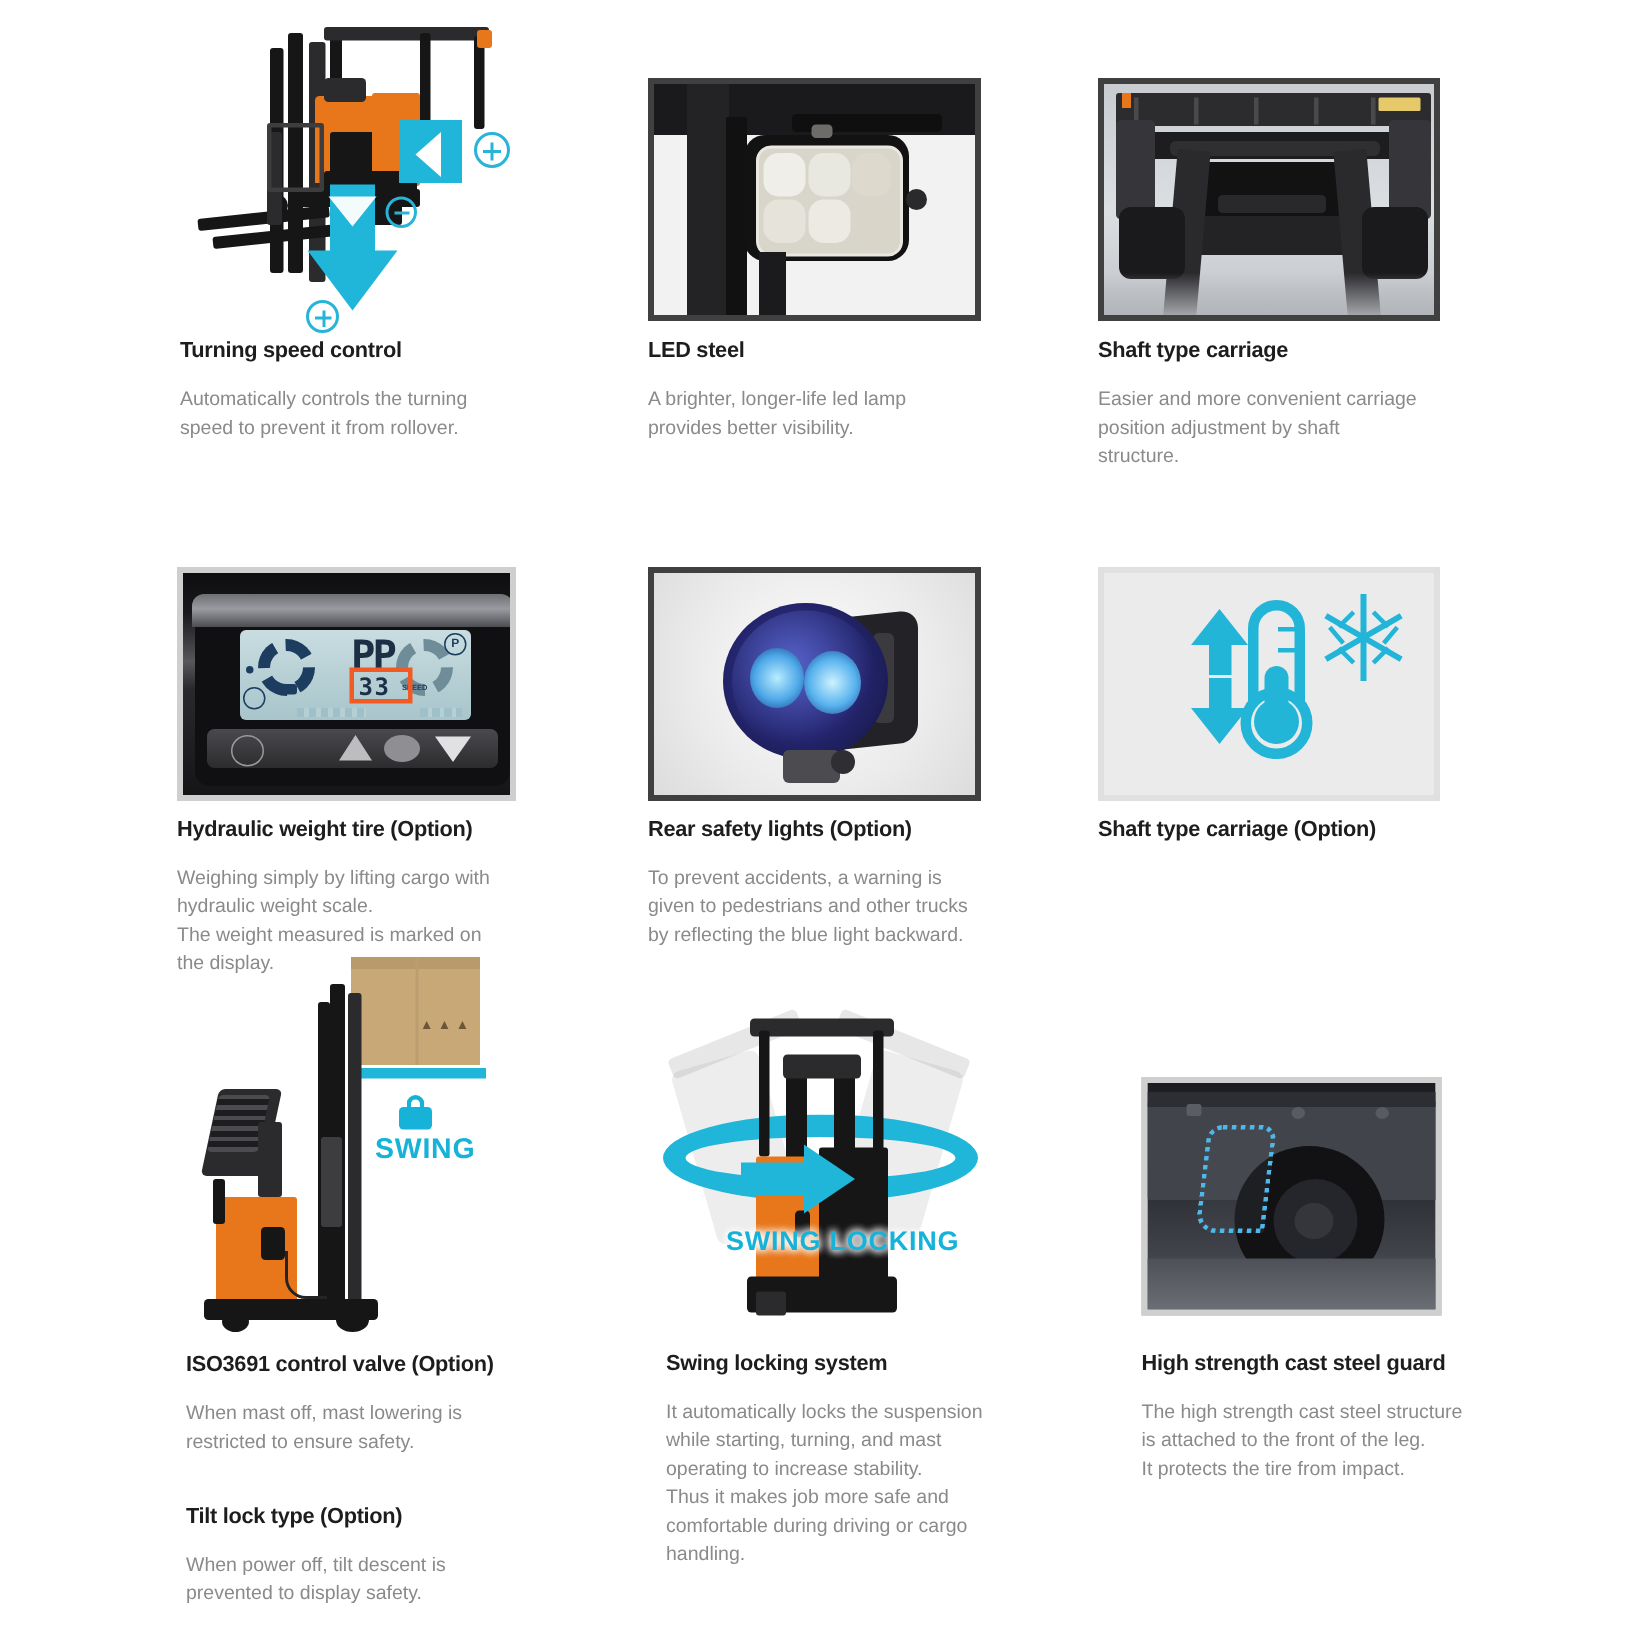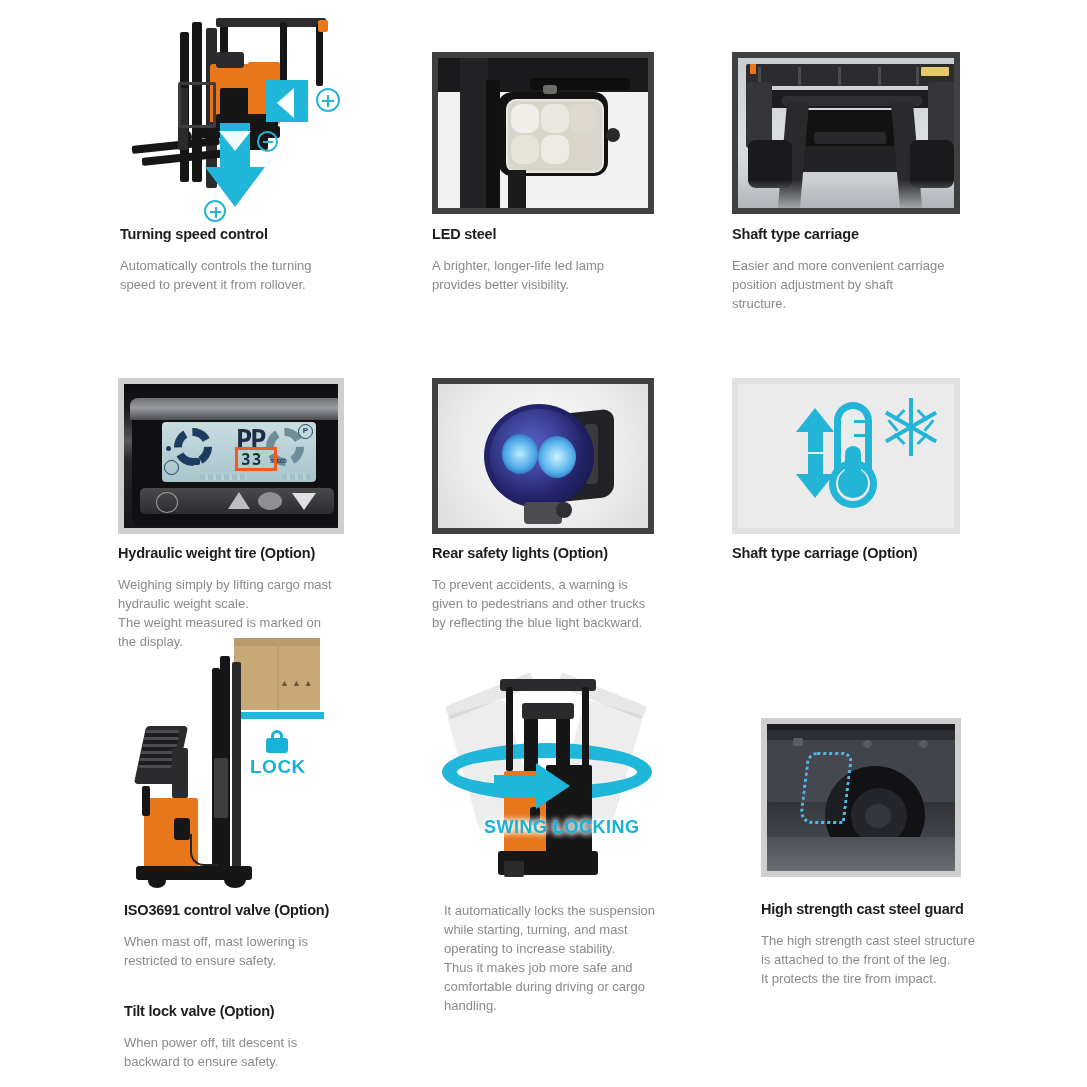--- a/index.html
+++ b/index.html
@@ -33,21 +33,21 @@
     font-size: 13px;
     line-height: 19px;
     color: #8a8a8a;
     margin: 0;
     white-space: pre-line;
   }
 
   
   .photo {
     position: absolute;
-    border: 6px solid #404040;
+    border: 4px solid #404040;
     box-sizing: border-box;
     overflow: hidden;
     background: #eab308;
   }
   .illus {
     position: absolute;
     overflow: hidden;
   }
 
   
@@ -288,21 +288,21 @@
 
     <div style="position:absolute; left:16px; top:104px; width:194px; height:26px; background:linear-gradient(180deg,#4a4a4e 0%,#2c2c2f 100%); border-radius:5px;"></div>
     <div style="position:absolute; left:32px; top:108px; width:20px; height:19px; border:1.5px solid #9a9a9e; border-radius:50%;"></div>
     <div style="position:absolute; left:104px; top:108px; width:0; height:0; border-left:11px solid transparent; border-right:11px solid transparent; border-bottom:17px solid #bdbdc0;"></div>
     <div style="position:absolute; left:134px; top:108px; width:24px; height:18px; background:#8e8e93; border-radius:50%;"></div>
     <div style="position:absolute; left:168px; top:109px; width:0; height:0; border-left:12px solid transparent; border-right:12px solid transparent; border-top:17px solid #e1e1e4;"></div>
   </div>
 
   <div class="feature" style="left:118px; top:545px; width:300px;">
     <h3 class="feature-title">Hydraulic weight tire (Option)</h3>
-    <p class="feature-desc">Weighing simply by lifting cargo mast
+    <p class="feature-desc">Weighing simply by lifting cargo with
 hydraulic weight scale.
 The weight measured is marked on
 the display.</p>
   </div>
 
   <div class="photo" style="left:432px; top:378px; width:222px; height:156px;">
     <div class="lamp-bg"></div>
 
     <div style="position:absolute; left:108px; top:28px; width:68px; height:88px; background:#232327; border-radius:12px; transform:skewY(-6deg);"></div>
     <div style="position:absolute; left:146px; top:40px; width:14px; height:60px; background:#3a3a3f; border-radius:4px;"></div>
@@ -369,21 +369,21 @@
     <div style="position:absolute; left:106px; top:0px; width:86px; height:8px; background:#b89a6c;"></div>
     <div style="position:absolute; left:149px; top:0px; width:2px; height:72px; background:#bb9d70;"></div>
     <div style="position:absolute; left:152px; top:40px; width:36px; height:14px; color:#6b5737; font-size:9px; letter-spacing:3px;">▲▲▲</div>
 
     <div class="cyan" style="position:absolute; left:104px; top:74px; width:92px; height:7px;"></div>
 
     <div style="position:absolute; left:138px; top:92px; width:22px; height:22px;">
       <div style="position:absolute; left:5px; top:0; width:12px; height:11px; border:3px solid #16b2d8; border-bottom:none; border-radius:6px 6px 0 0; box-sizing:border-box;"></div>
       <div style="position:absolute; left:0; top:8px; width:22px; height:15px; background:#16b2d8; border-radius:3px;"></div>
     </div>
-    <div class="label-strong cyan-txt" style="left:122px; top:118px; font-size:19px;">LOCK</div>
+    <div class="label-strong cyan-txt" style="left:122px; top:118px; font-size:19px;">SWING</div>
 
     <div class="fk-darker" style="left:92px; top:18px; width:10px; height:218px;"></div>
     <div class="fk-dark" style="left:104px; top:24px; width:9px; height:212px;"></div>
     <div class="fk-darker" style="left:84px; top:30px; width:8px; height:205px;"></div>
     <div class="fk-grey" style="left:86px; top:120px; width:14px; height:60px;"></div>
 
     <div class="fk-body" style="left:16px; top:160px; width:54px; height:72px; border-radius:2px;"></div>
     <div class="fk-darker" style="left:46px; top:180px; width:16px; height:22px; border-radius:3px;"></div>
     <div class="fk-darker" style="left:14px; top:148px; width:8px; height:30px;"></div>
 
@@ -398,23 +398,23 @@
     <div style="position:absolute; left:62px; top:196px; width:26px; height:30px; border-left:2px solid #242426; border-bottom:2px solid #242426; border-radius:0 0 0 14px;"></div>
   </div>
 
   <div class="feature" style="left:124px; top:902px; width:300px;">
     <h3 class="feature-title">ISO3691 control valve (Option)</h3>
     <p class="feature-desc">When mast off, mast lowering is
 restricted to ensure safety.</p>
   </div>
 
   <div class="feature" style="left:124px; top:1003px; width:300px;">
-    <h3 class="feature-title">Tilt lock valve (Option)</h3>
+    <h3 class="feature-title">Tilt lock type (Option)</h3>
     <p class="feature-desc">When power off, tilt descent is
-backward to ensure safety.</p>
+prevented to display safety.</p>
   </div>
 
   <div class="illus" style="left:438px; top:665px; width:220px; height:215px;">
     <div class="swing-bg"></div>
 
     <div class="ghost" style="left:6px; top:24px; width:92px; height:14px; background:#7c7c80; transform:rotate(-22deg); border-radius:3px;"></div>
     <div class="ghost" style="left:118px; top:24px; width:92px; height:14px; background:#7c7c80; transform:rotate(22deg); border-radius:3px;"></div>
     <div class="ghost" style="left:24px; top:40px; width:60px; height:120px; background:#9a9a9e; transform:rotate(-16deg); border-radius:6px;"></div>
     <div class="ghost" style="left:130px; top:40px; width:60px; height:120px; background:#9a9a9e; transform:rotate(16deg); border-radius:6px;"></div>
 
@@ -435,20 +435,21 @@
 
     <div style="position:absolute; left:56px; top:98px; width:80px; height:46px;">
       <div class="cyan" style="position:absolute; left:0; top:12px; width:48px; height:22px;"></div>
       <div style="position:absolute; left:42px; top:0; width:0; height:0; border-top:23px solid transparent; border-bottom:23px solid transparent; border-left:34px solid #1fb6da;"></div>
     </div>
 
     <div class="label-strong cyan-txt" style="left:46px; top:152px; font-size:18px; text-shadow:0 0 6px #fff, 0 0 6px #fff, 0 0 6px #fff;">SWING LOCKING</div>
   </div>
 
   <div class="feature" style="left:444px; top:901px; width:300px;">
+    <h3 class="feature-title">Swing locking system</h3>
     <p class="feature-desc">It automatically locks the suspension
 while starting, turning, and mast
 operating to increase stability.
 Thus it makes job more safe and
 comfortable during driving or cargo
 handling.</p>
   </div>
 
   <div class="photo" style="left:761px; top:718px; width:200px; height:159px; border-color:#cfcfcf;">
     <div style="position:absolute; inset:0; background:linear-gradient(180deg,#1c1d21 0%,#2b2d33 45%,#41434a 75%,#5a5c63 100%);"></div>

